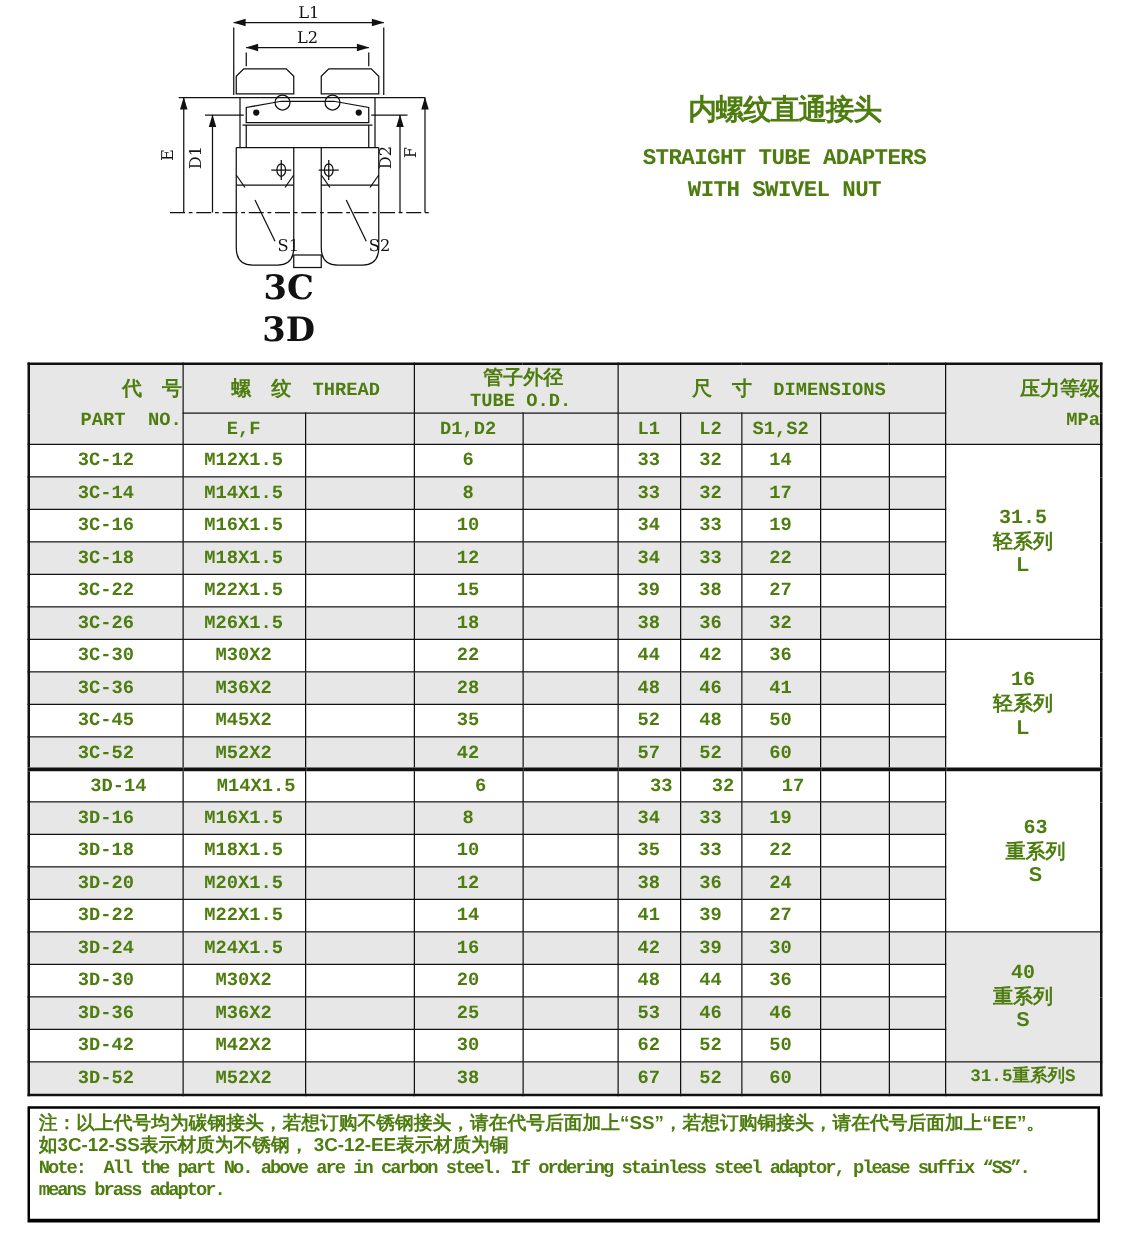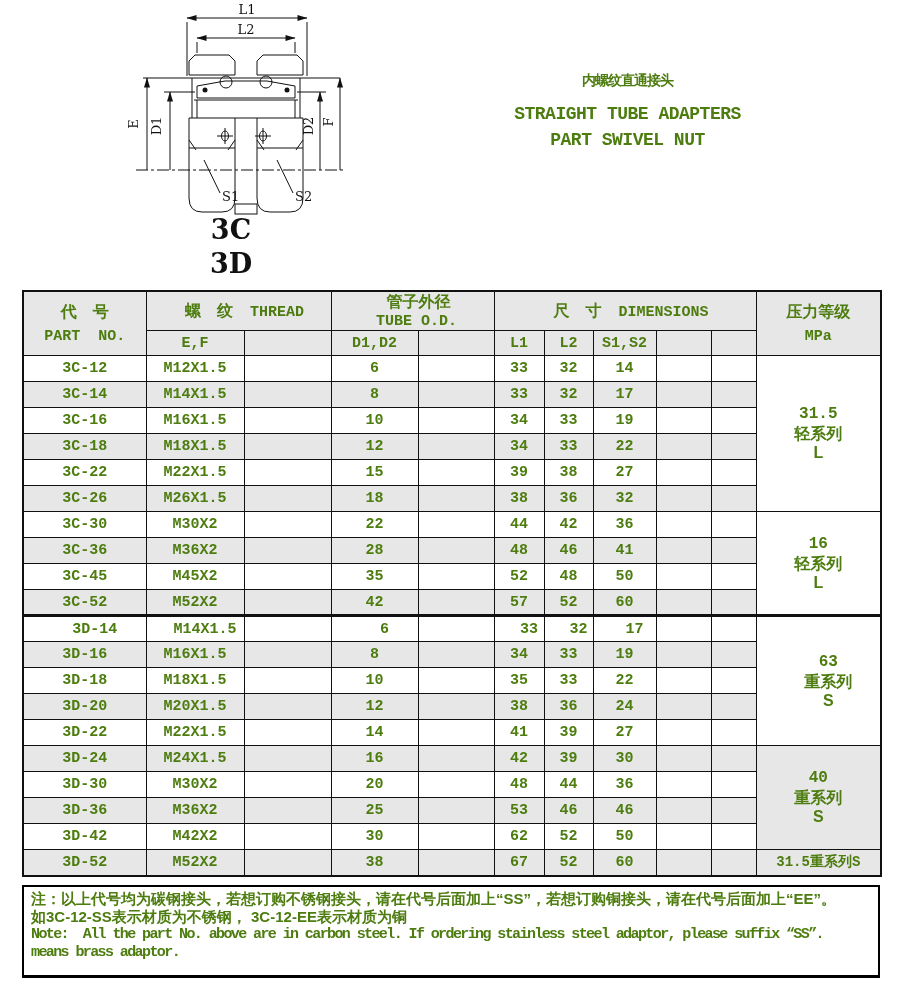--- a/index.html
+++ b/index.html
@@ -8,38 +8,38 @@
     position:relative; width:904px; height:1007px; background:#fff;
     font-family:"Liberation Sans", sans-serif; color:#4d7c0f; overflow:hidden;
   }
   
   .drawing { position:absolute; left:28px; top:2px; }
   .drawing text { fill:#111; font-family:"DejaVu Serif", serif; font-size:13px; }
   .drawing text.model { font-size:27px; font-weight:bold; font-family:"DejaVu Serif", serif; }
   .drawing .thin { stroke:#111; stroke-width:1; fill:none; }
   
   .title-block { position:absolute; left:470px; top:72px; width:315px; text-align:center; }
-  .title-zh { font-size:14px; font-weight:bold; letter-spacing:-1px; font-family:"Liberation Sans", sans-serif; }
+  .title-zh { font-size:23px; font-weight:bold; letter-spacing:-1px; font-family:"Liberation Sans", sans-serif; }
   .title-en { font-size:18px; font-weight:bold; letter-spacing:-0.5px; margin-top:14px;
               font-family:"Liberation Mono", monospace; white-space:pre; }
   .title-en2 { margin-top:6px; }
   
   table.parts { position:absolute; left:22px; top:290px; width:858px; table-layout:fixed;
     border-collapse:collapse; border:2px solid #111; }
   table.parts td {
     border:1px solid #111; text-align:center; vertical-align:middle; padding:0;
     font-family:"Liberation Mono", monospace; font-weight:bold; font-size:15px;
     height:26px; overflow:hidden;
   }
   thead td { background:#e7e7e7; }
   thead tr.h1 td { height:26px; }
   thead tr.h2 td { height:25px; }
   .zh-inline { font-family:"Liberation Sans", sans-serif; font-size:16px; font-weight:bold;padding-left:12px; }
   .en-inline { font-family:"Liberation Mono", monospace; font-weight:bold; font-size:15px; margin-left:8px; white-space:pre; }
-  .hdr-2line div { line-height:25px; }
+  .hdr-2line div { line-height:25px;text-align:right; }
   .hdr-2line .l1 { font-family:"Liberation Sans", sans-serif; font-size:16px; white-space:pre; }
   .hdr-2line .l2 { font-family:"Liberation Mono", monospace; font-size:15px; white-space:pre; }
   tbody tr.alt td { background:#e7e7e7; }
   tbody td.pressure { background:#fff; font-family:"Liberation Sans", sans-serif; }
   tbody td.pressure div { line-height:19px; font-size:16px; font-weight:bold; }
   tbody td.pressure div.num { font-family:"Liberation Mono", monospace; }
   tbody td.pressure.single div { font-size:14px; }
   td.gb { border-left-width:2px; }
   tr.series-break td { border-top:3px solid #111;padding-left:20px; }
   
@@ -145,21 +145,21 @@
       <text x="267" y="199">S2</text>
     </g>
 
     <text class="model" x="203" y="237" text-anchor="middle">3C</text>
     <text class="model" x="203" y="271" text-anchor="middle">3D</text>
   </svg>
 
   <div class="title-block">
     <div class="title-zh">内螺纹直通接头</div>
     <div class="title-en">STRAIGHT TUBE ADAPTERS</div>
-    <div class="title-en title-en2">PART SWIVEL NUT</div>
+    <div class="title-en title-en2">WITH SWIVEL NUT</div>
   </div>
 
   <table class="parts">
     <colgroup>
       <col style="width:123px">
         <col style="width:98px">
         <col style="width:87px">
       <col style="width:87px">
         <col style="width:76px">
         <col style="width:50px">

